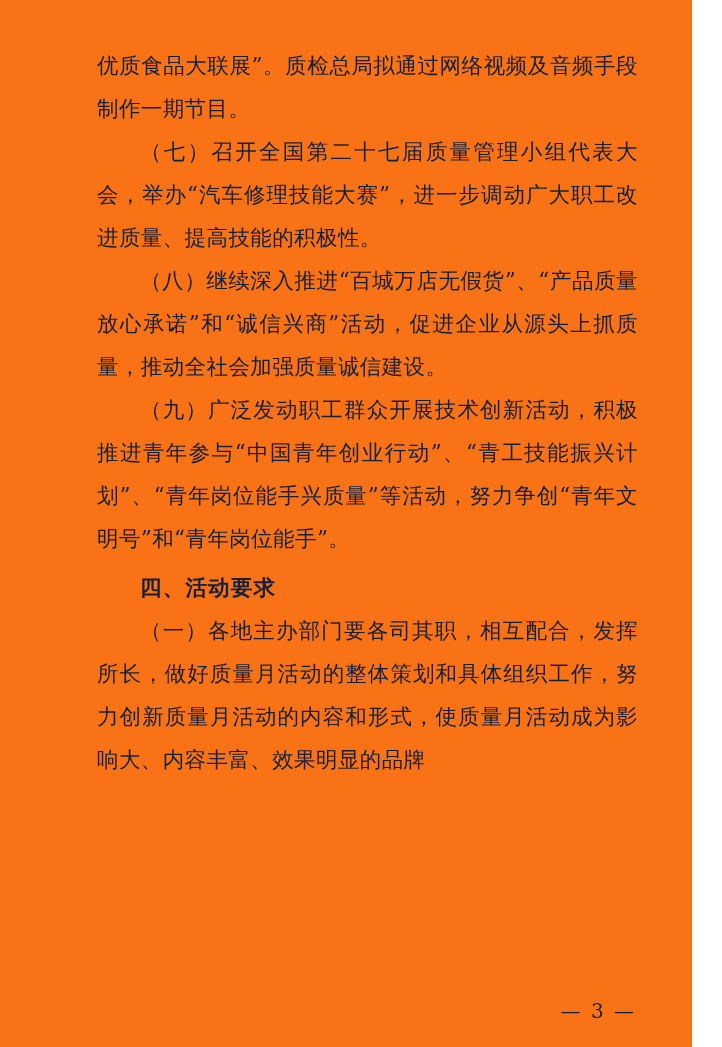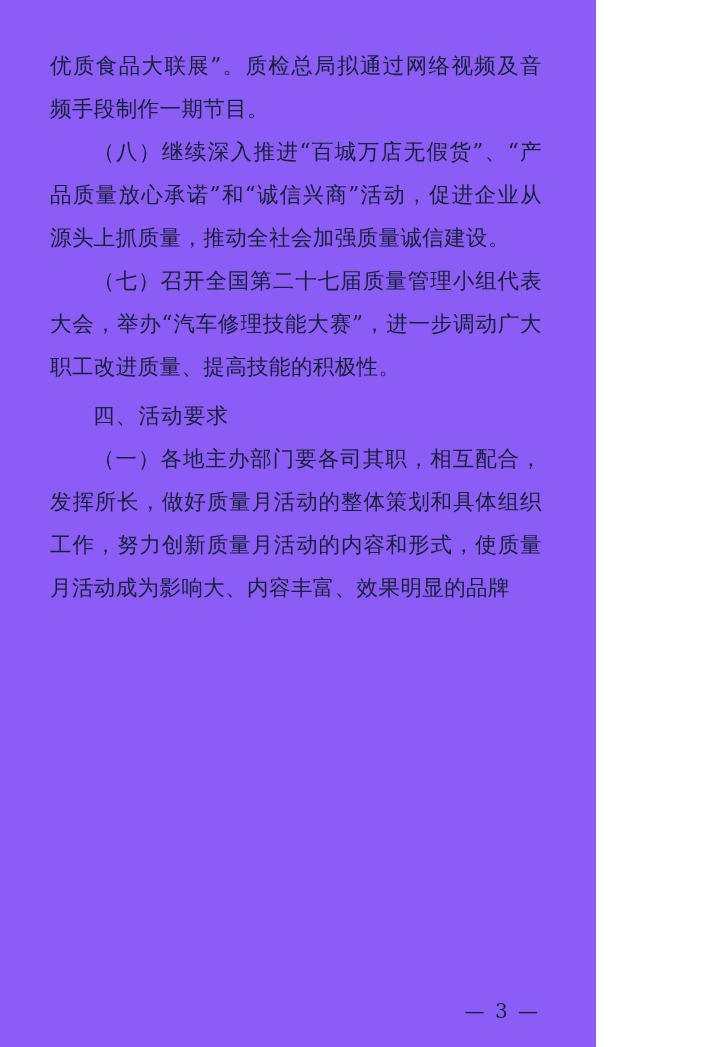--- a/index.html
+++ b/index.html
@@ -9,25 +9,25 @@
   body {
     width: 722px;
     height: 1047px;
     background: #ffffff;
     font-family: "DejaVu Serif", "Liberation Serif", serif;
     color: #1a1a2e;
     overflow: hidden;
   }
   .page {
     position: relative;
-    width: 596px;
+    width: 692px;
     height: 1047px;
     box-sizing: border-box;
-    padding: 44px 54px 30px 50px;
-    background: #8b5cf6;
+    padding: 44px 54px 30px 97px;
+    background: #f97316;
   }
   .doc-body {
     font-size: 21.5px;
     line-height: 43px;
     letter-spacing: 0.4px;
     color: #16203a;
     text-align: justify;
     text-justify: inter-ideograph;
   }
   p {
@@ -35,21 +35,21 @@
     padding: 0;
   }
   .para {
     text-indent: 2em;
   }
   .para-noindent {
     text-indent: 0;
   }
   .heading {
     text-indent: 2em;
-    font-weight: normal;
+    font-weight: bold;
     letter-spacing: 1.2px;
   }
   .footer {
     position: absolute;
     left: 0;
     right: 56px;
     bottom: 24px;
     text-align: right;
     font-size: 20px;
     color: #16203a;
@@ -58,24 +58,25 @@
   .spacer-sm { height: 6px; }
 </style>
 </head>
 <body>
 
 <div class="page">
   <div class="doc-body">
 
     <p class="para para-noindent">优质食品大联展”。质检总局拟通过网络视频及音频手段制作一期节目。</p>
 
+    <p class="para">（七）召开全国第二十七届质量管理小组代表大会，举办“汽车修理技能大赛”，进一步调动广大职工改进质量、提高技能的积极性。</p>
+
     <p class="para">（八）继续深入推进“百城万店无假货”、“产品质量放心承诺”和“诚信兴商”活动，促进企业从源头上抓质量，推动全社会加强质量诚信建设。</p>
 
-    <p class="para">（七）召开全国第二十七届质量管理小组代表大会，举办“汽车修理技能大赛”，进一步调动广大职工改进质量、提高技能的积极性。</p>
-
+    <p class="para">（九）广泛发动职工群众开展技术创新活动，积极推进青年参与“中国青年创业行动”、“青工技能振兴计划”、“青年岗位能手兴质量”等活动，努力争创“青年文明号”和“青年岗位能手”。</p>
 
 
 
     <div class="spacer-sm"></div>
 
     <p class="heading">四、活动要求</p>
 
     <p class="para">（一）各地主办部门要各司其职，相互配合，发挥所长，做好质量月活动的整体策划和具体组织工作，努力创新质量月活动的内容和形式，使质量月活动成为影响大、内容丰富、效果明显的品牌</p>
 
   </div>

